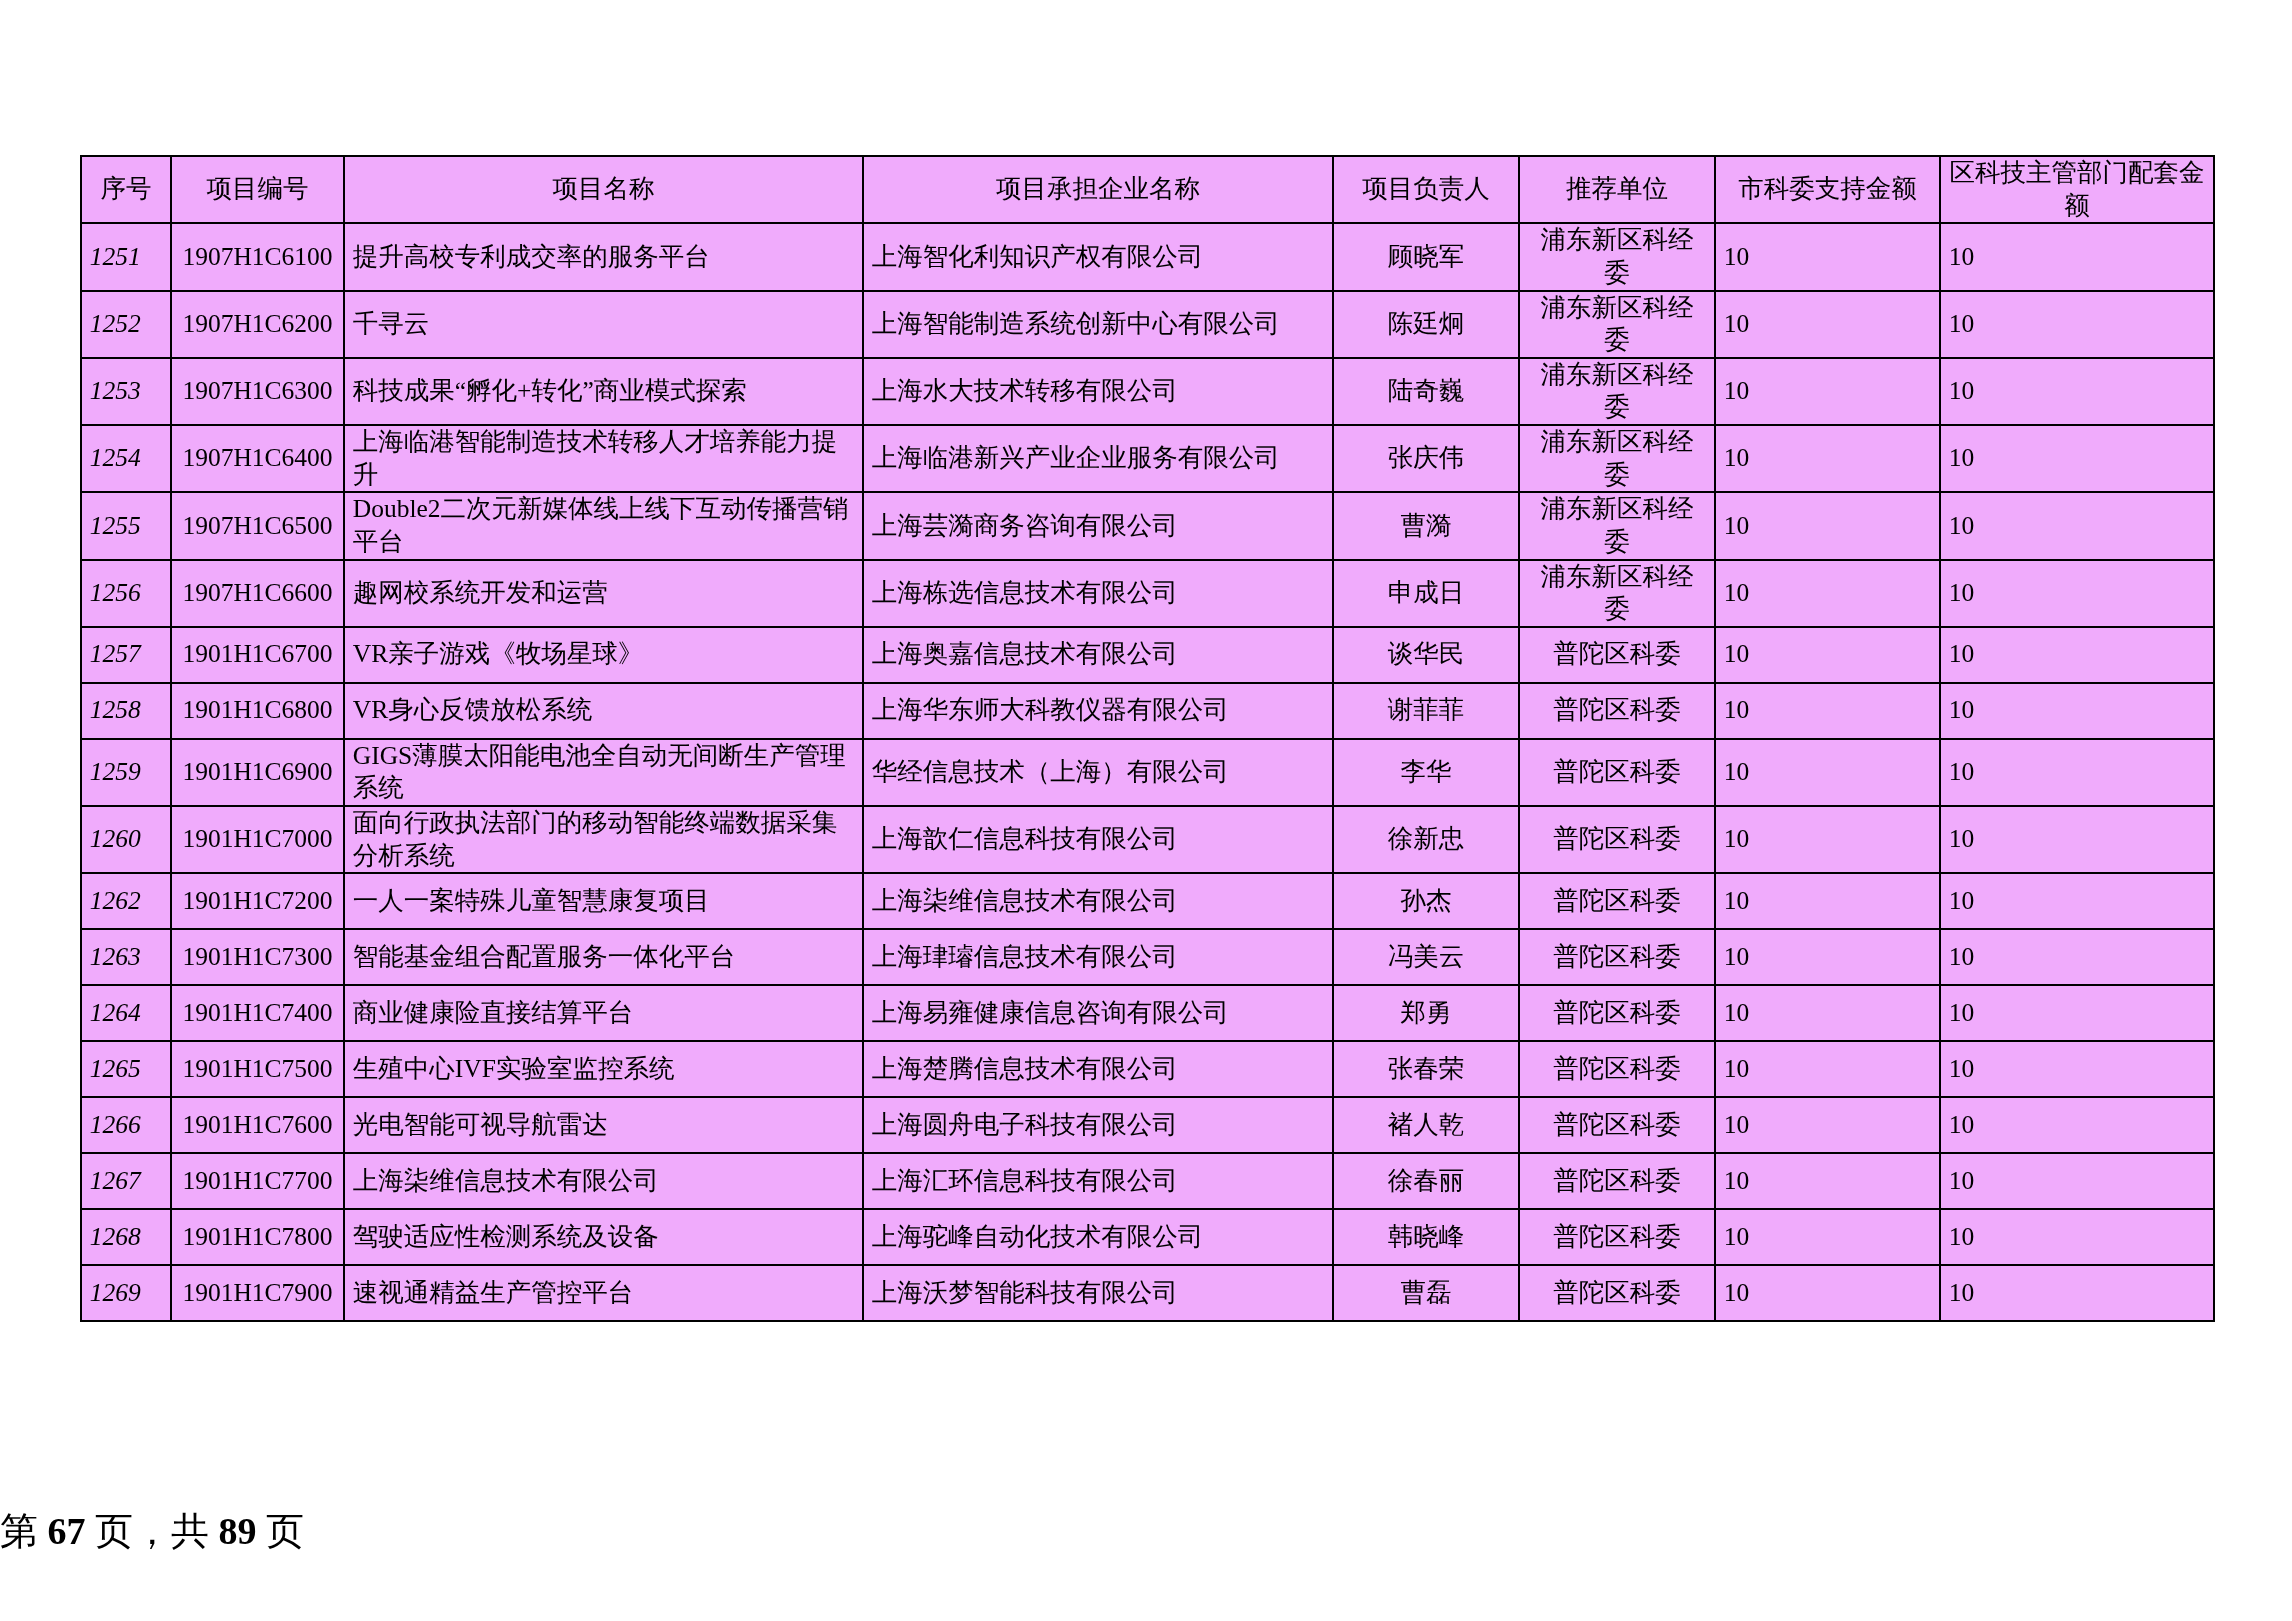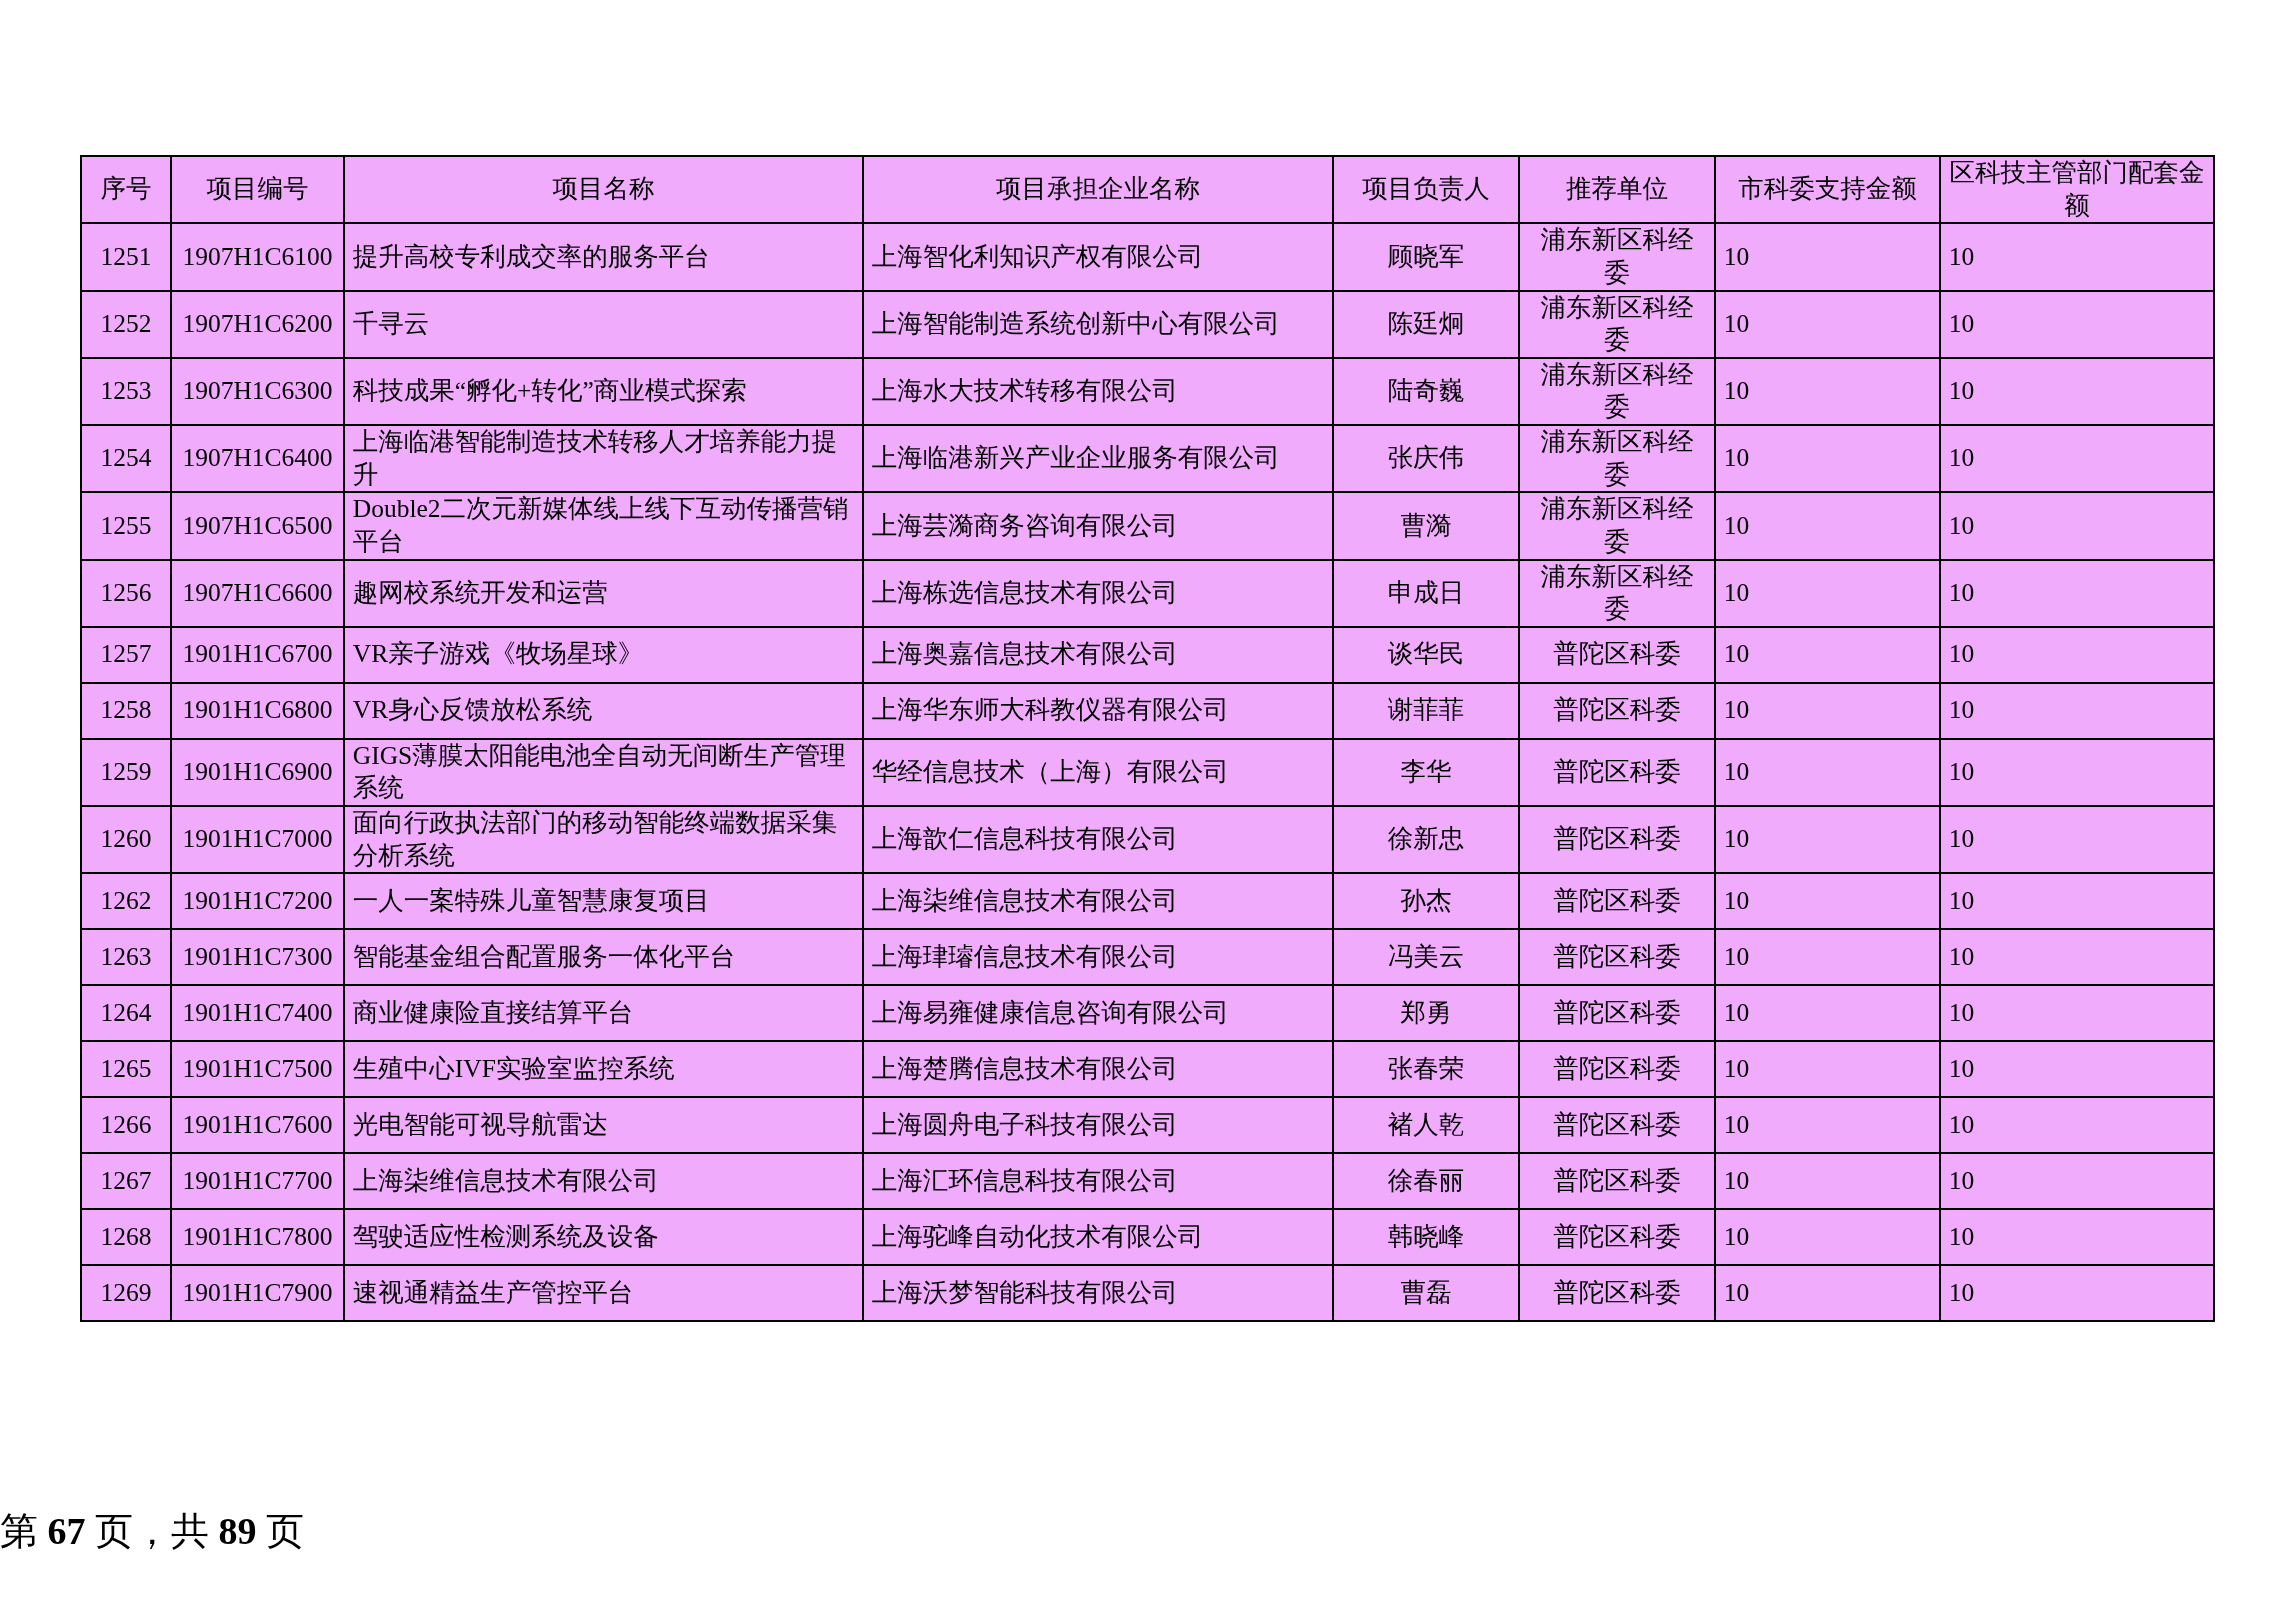--- a/index.html
+++ b/index.html
@@ -51,21 +51,21 @@
   
   col.c-idx    { width: 90px; }
   col.c-code   { width: 173px; }
   col.c-name   { width: 519px; }
   col.c-firm   { width: 470px; }
   col.c-person { width: 186px; }
   col.c-unit   { width: 196px; }
   col.c-amount1{ width: 225px; }
   col.c-amount2{ width: 274px; }
 
-  td.idx { text-align: center; }
+  td.idx { text-align: left; font-style: italic; }
   td.code { text-align: center; padding-left: 11.8px; }
   td.name { text-align: left; padding-left: 11.8px; }
   td.firm { text-align: left; padding-left: 11.8px; }
   td.person { text-align: center; border-radius: 25px; }
   td.unit { text-align: center; font-family: Liberation Serif, serif; }
   td.amount { text-align: left; }
 
   tbody tr { height: 56px; }
 
   .footer {

